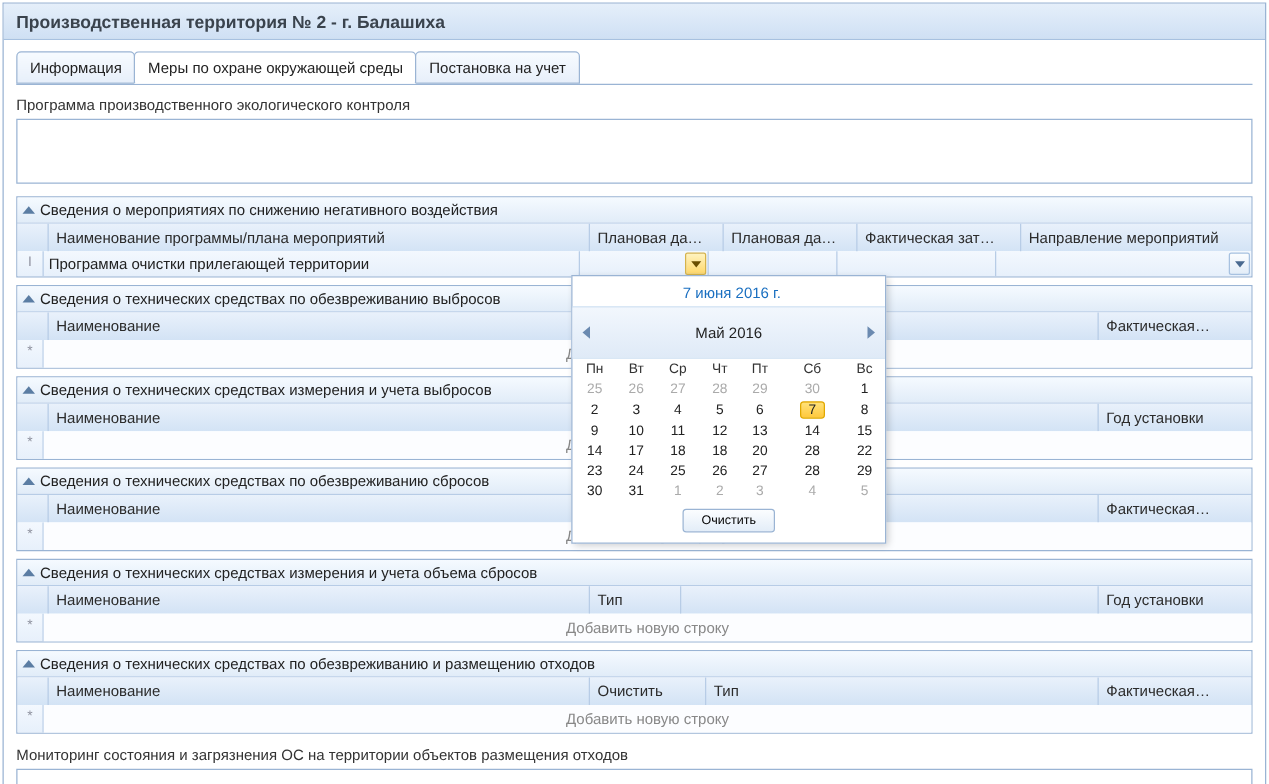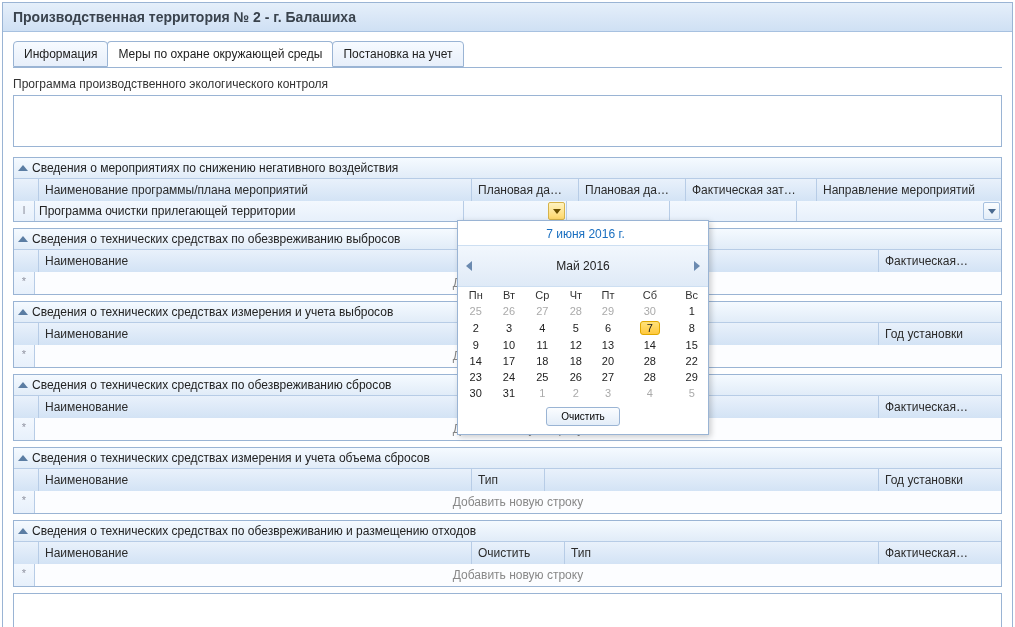--- a/index.html
+++ b/index.html
@@ -166,20 +166,21 @@
         <div class="hcell" style="flex:0 0 80px">Очистить</div>
         <div class="hcell" style="flex:1">Тип</div>
         <div class="hcell" style="flex:0 0 110px">Фактическая…</div>
       </div>
       <div class="row">
         <div class="rcell star">*</div>
         <div class="rcell addrow" style="flex:1">Добавить новую строку</div>
       </div>
     </div>
 
+    <div class="subtitle">Мониторинг состояния и загрязнения ОС на территории объектов размещения отходов</div>
     <div class="bigbox"></div>
 
     <div class="cal">
       <div class="today">7 июня 2016 г.</div>
       <div class="mon">
         <span class="arrow l"></span>
         <span>Май 2016</span>
         <span class="arrow r"></span>
       </div>
       <table>

